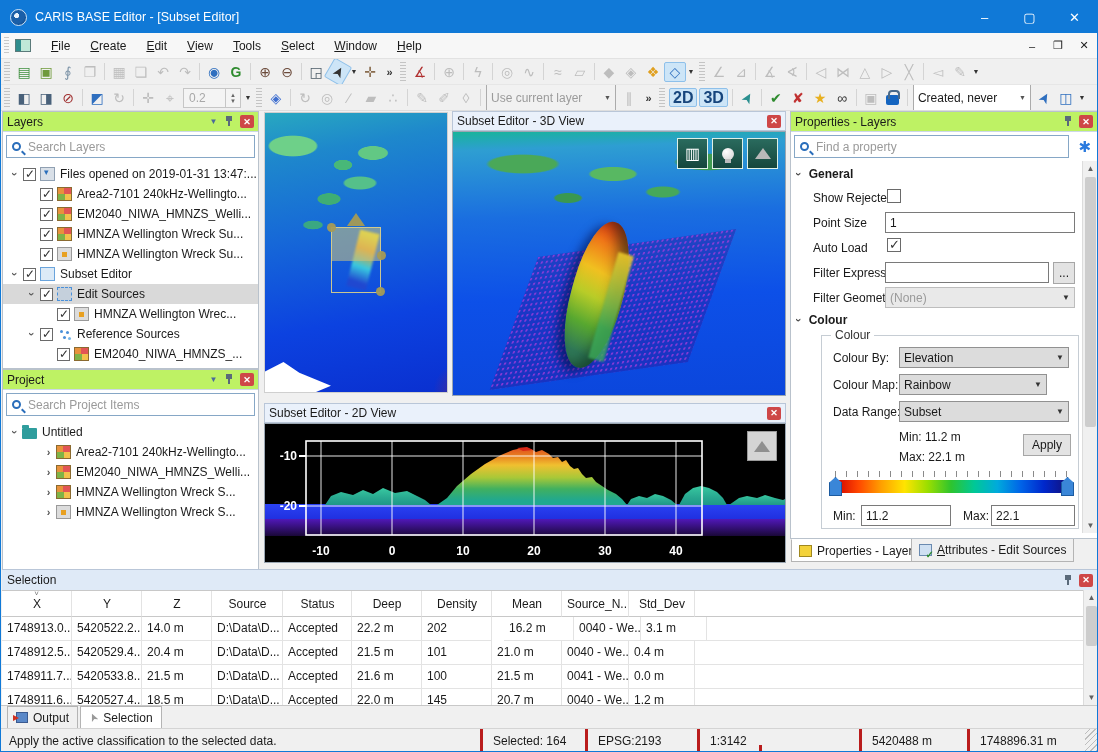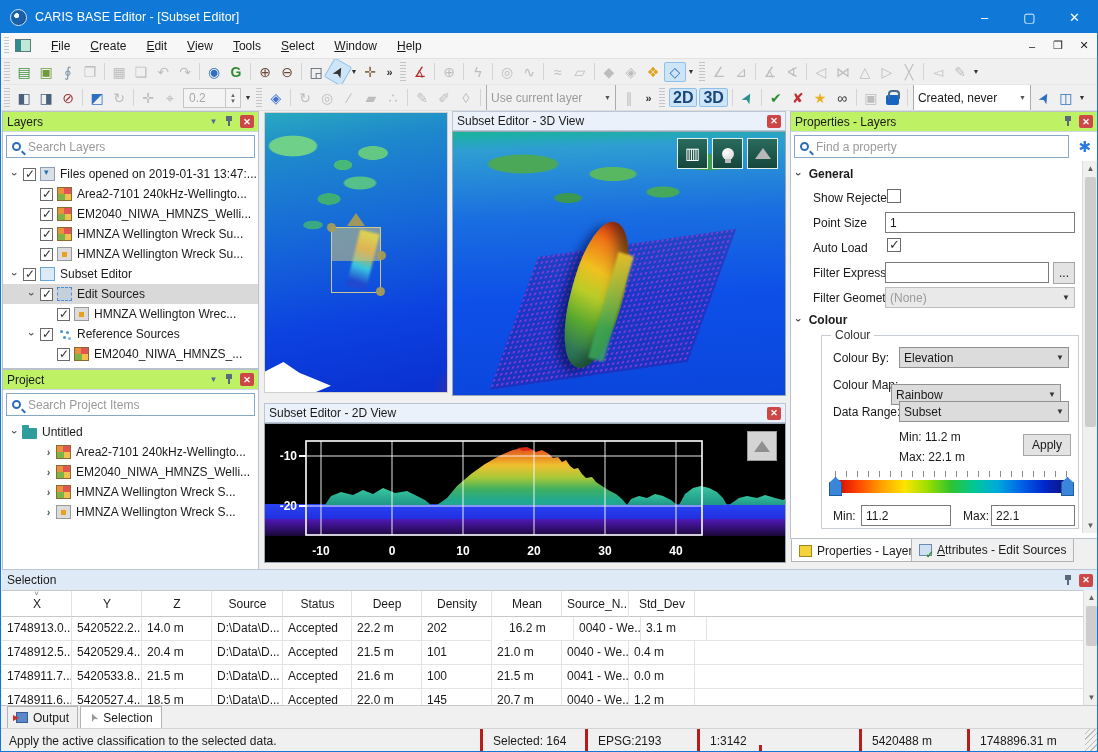--- a/index.html
+++ b/index.html
@@ -542,21 +542,21 @@
       <div class="sect" style="left:6px;top:152px;"><span class="chev">›</span><span>Colour</span></div>
       <div class="gbox" style="left:30px;top:174px;width:258px;height:194px;"></div>
       <div class="gleg" style="left:40px;top:167px;">Colour</div>
 
       <div class="prop-lbl" style="left:42px;top:190px;">Colour By:</div>
       <div class="prop-combo" style="left:108px;top:186px;width:170px;">
           <span>Elevation</span>
           <span class="arr">▼</span>
         </div>
       <div class="prop-lbl" style="left:42px;top:217px;">Colour Map:</div>
-      <div class="prop-combo" style="left:100px;top:213px;width:170px;margin-top:10px;">
+      <div class="prop-combo" style="left:108px;top:213px;width:148px;">
           <span>Rainbow</span>
           <span class="arr">▼</span>
         </div>
       <div class="prop-lbl" style="left:42px;top:244px;">Data Range:</div>
       <div class="prop-combo" style="left:108px;top:240px;width:170px;">
           <span>Subset</span>
           <span class="arr">▼</span>
         </div>
       <div class="prop-lbl" style="left:108px;top:269px;">Min:  11.2 m</div>
       <div class="prop-lbl" style="left:108px;top:289px;">Max:  22.1 m</div>

